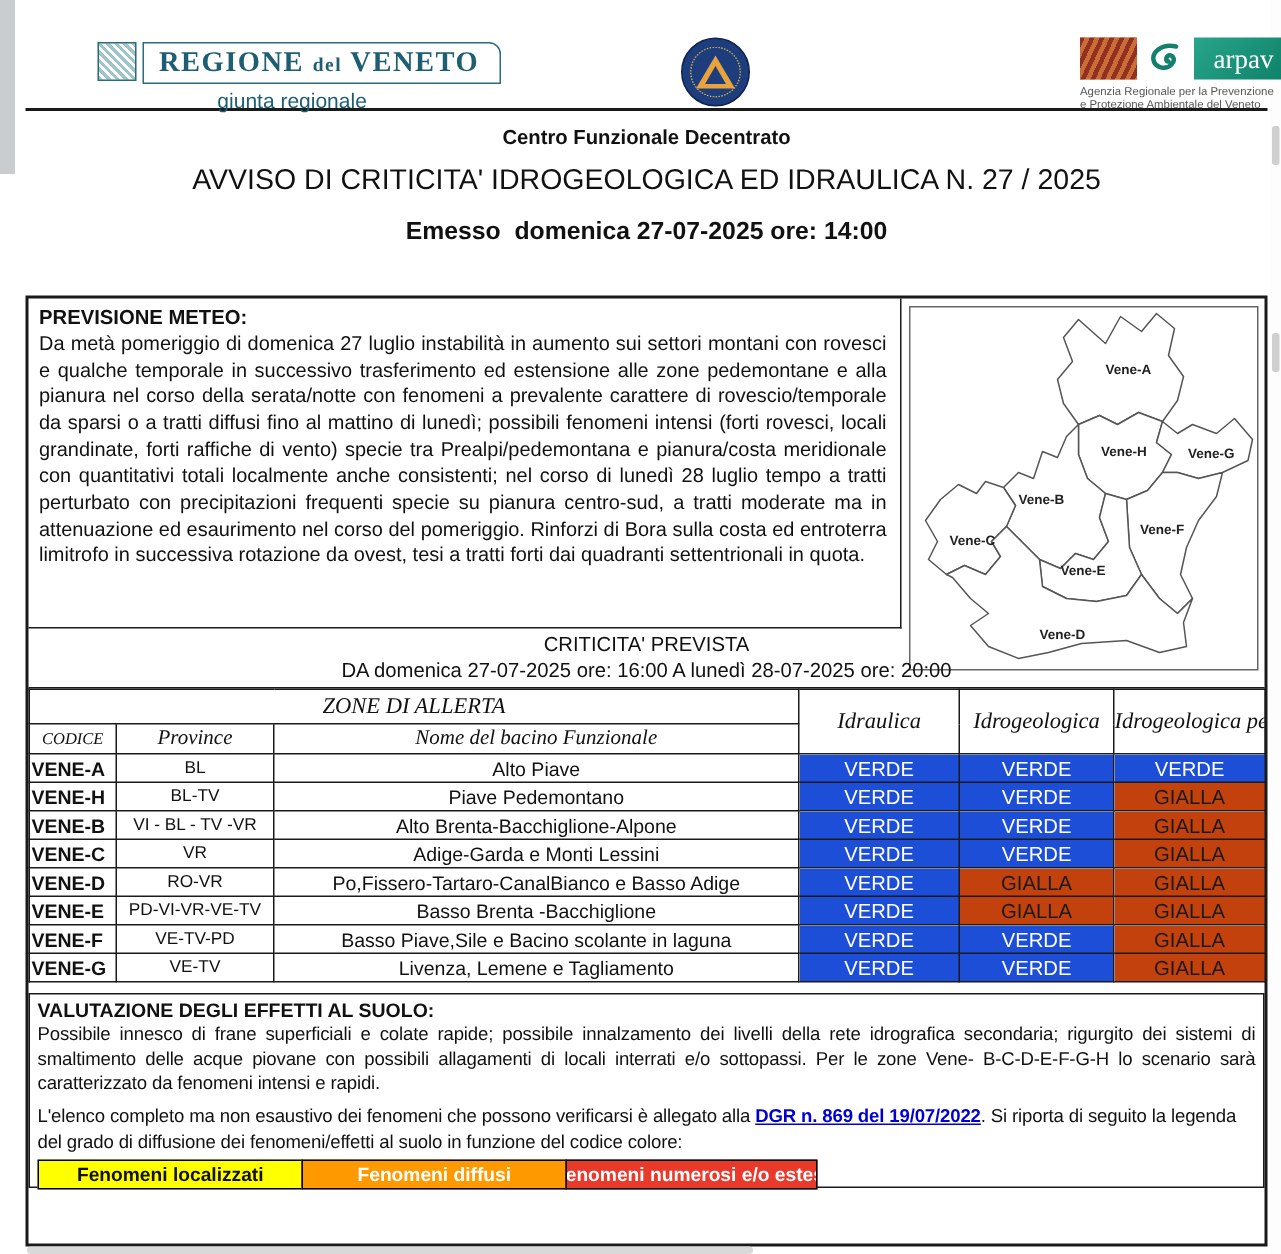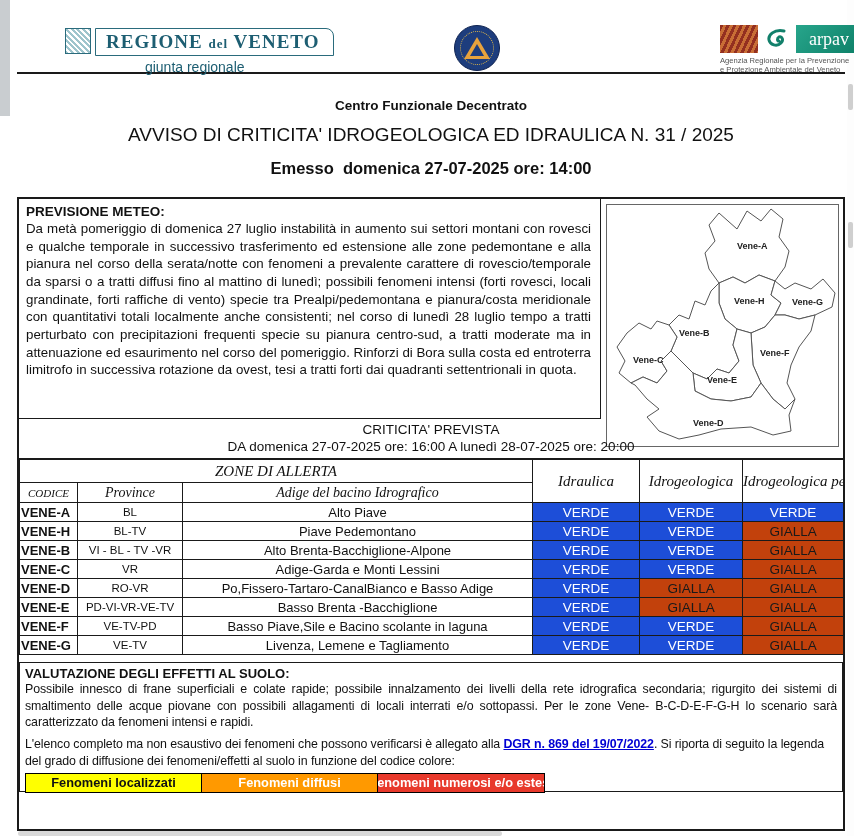--- a/index.html
+++ b/index.html
@@ -63,21 +63,21 @@
   .arpav-swan { width:38px; height:28px; background:#fff; display:flex; align-items:center; justify-content:center; }
   .arpav-swan svg { display:block; }
   .arpav-name {
     width:66px; height:28px; background:linear-gradient(135deg,#27a58b,#0d7f67);
     color:#fff; font-family:"Liberation Serif", serif; font-size:18px;
     display:flex; align-items:center; justify-content:center;
   }
   .arpav-caption { font-size:7.6px; color:#555; line-height:1.25; margin-top:3px; white-space:nowrap; }
 
   
-  .title-block { position:absolute; left:17px; top:98px; width:828px; text-align:center; }
+  .title-block { position:absolute; left:17px; top:84px; width:828px; text-align:center; }
   .title-1 { font-size:13.5px; font-weight:bold; }
   .title-2 { font-size:19px; margin-top:11px; }
   .title-3 { font-size:16.5px; font-weight:bold; margin-top:13px; white-space:pre; }
 
   
   .main-box {
     position:absolute; left:17px; top:197px; width:828px; height:634px;
     border:2px solid #1a1a1a; background:#fff;
   }
   .section-top { display:flex; height:220px; }
@@ -171,21 +171,21 @@
     </div>
     <div class="arpav-caption">
       <div>Agenzia Regionale per la Prevenzione</div>
       <div>e Protezione Ambientale del Veneto</div>
     </div>
   </div>
 </div>
 
 <div class="title-block">
   <div class="title-1">Centro Funzionale Decentrato</div>
-  <div class="title-2">AVVISO DI CRITICITA' IDROGEOLOGICA ED IDRAULICA N. 31 / 2025</div>
+  <div class="title-2">AVVISO DI CRITICITA' IDROGEOLOGICA ED IDRAULICA N. 27 / 2025</div>
   <div class="title-3">Emesso  domenica 27-07-2025 ore: 14:00</div>
 </div>
 
 <div class="main-box">
 
   <div class="section-top">
     <div class="meteo-box">
       <div class="meteo-heading">PREVISIONE METEO:</div>
       <div class="meteo-body">Da metà pomeriggio di domenica 27 luglio instabilità in aumento sui settori montani con rovesci e qualche temporale in successivo trasferimento ed estensione alle zone pedemontane e alla pianura nel corso della serata/notte con fenomeni a prevalente carattere di rovescio/temporale da sparsi o a tratti diffusi fino al mattino di lunedì; possibili fenomeni intensi (forti rovesci, locali grandinate, forti raffiche di vento) specie tra Prealpi/pedemontana e pianura/costa meridionale con quantitativi totali localmente anche consistenti; nel corso di lunedì 28 luglio tempo a tratti perturbato con precipitazioni frequenti specie su pianura centro-sud, a tratti moderate ma in attenuazione ed esaurimento nel corso del pomeriggio. Rinforzi di Bora sulla costa ed entroterra limitrofo in successiva rotazione da ovest, tesi a tratti forti dai quadranti settentrionali in quota.</div>
     </div>
@@ -230,21 +230,21 @@
     <thead>
       <tr>
         <th class="h-zona" colspan="3">ZONE DI ALLERTA</th>
         <th class="h-risk" rowspan="2">Idraulica</th>
         <th class="h-risk" rowspan="2">Idrogeologica</th>
         <th class="h-risk" rowspan="2">Idrogeologica per Temporali</th>
       </tr>
       <tr>
         <th class="h-codice">CODICE</th>
         <th class="h-prov">Province</th>
-        <th class="h-bacino">Adige del bacino Idrografico</th>
+        <th class="h-bacino">Nome del bacino Funzionale</th>
       </tr>
     </thead>
     <tbody>
         <tr>
           <td class="c-codice">VENE-A</td>
           <td class="c-prov">BL</td>
           <td class="c-bacino">Alto Piave</td>
           <td class="status verde">VERDE</td>
           <td class="status verde">VERDE</td>
           <td class="status verde">VERDE</td>

